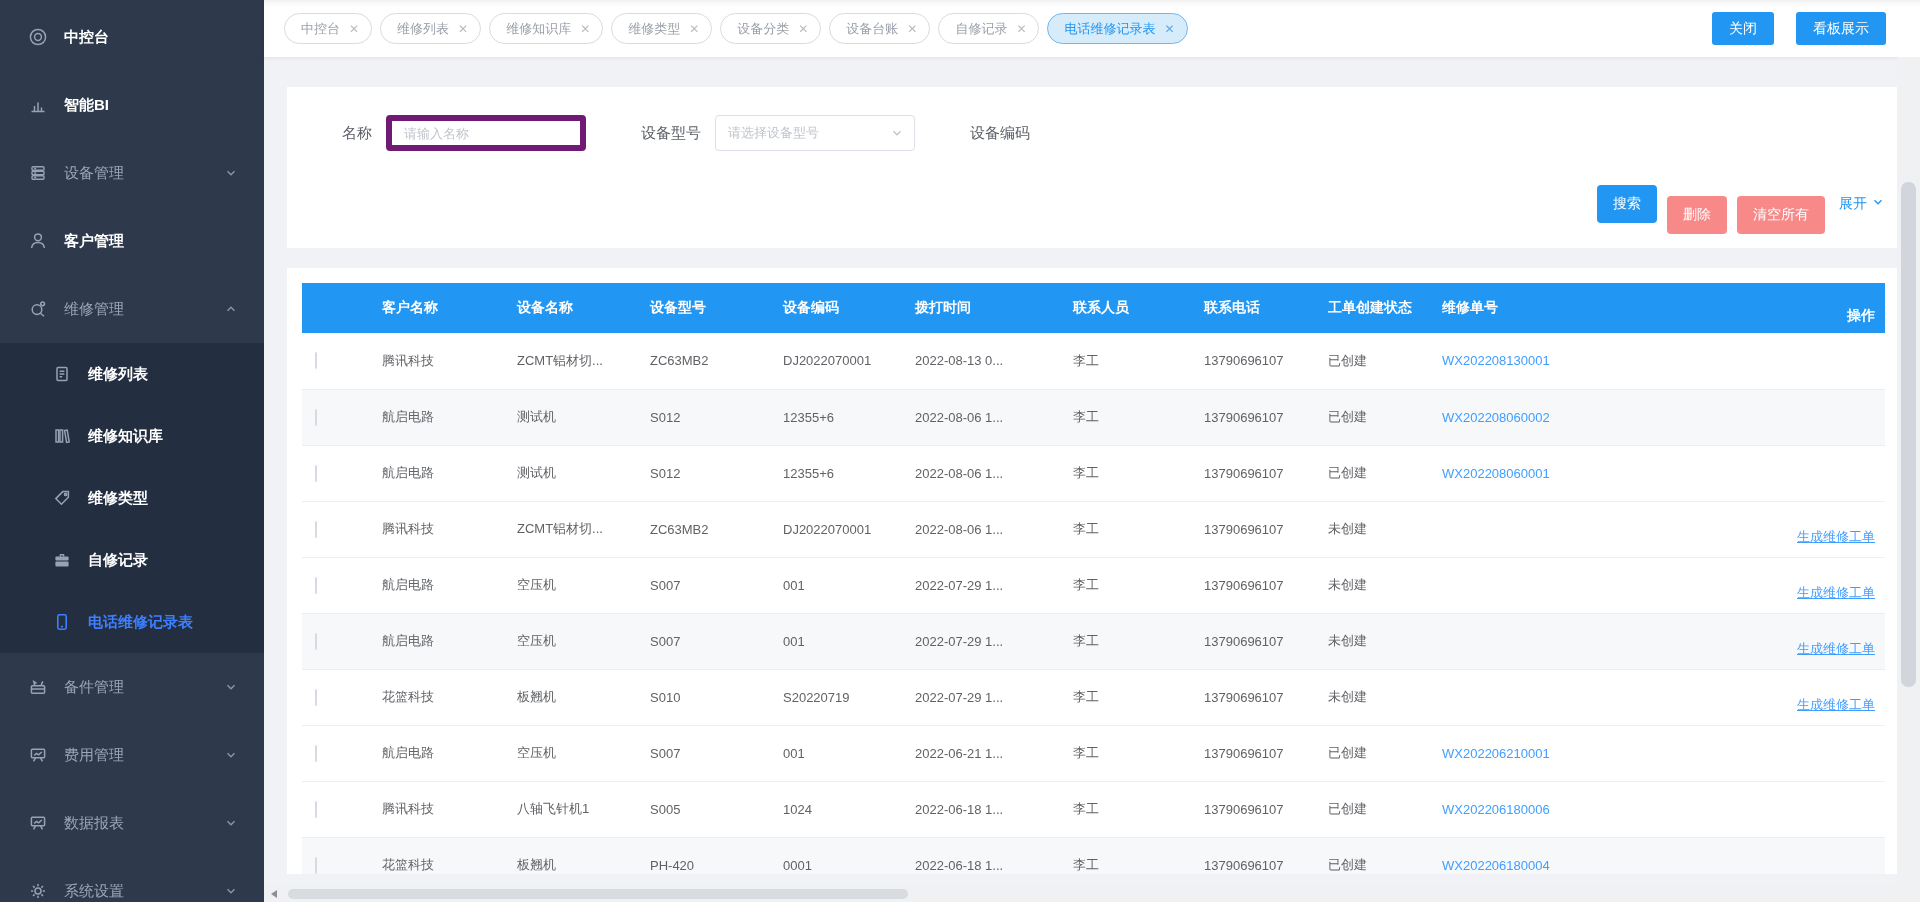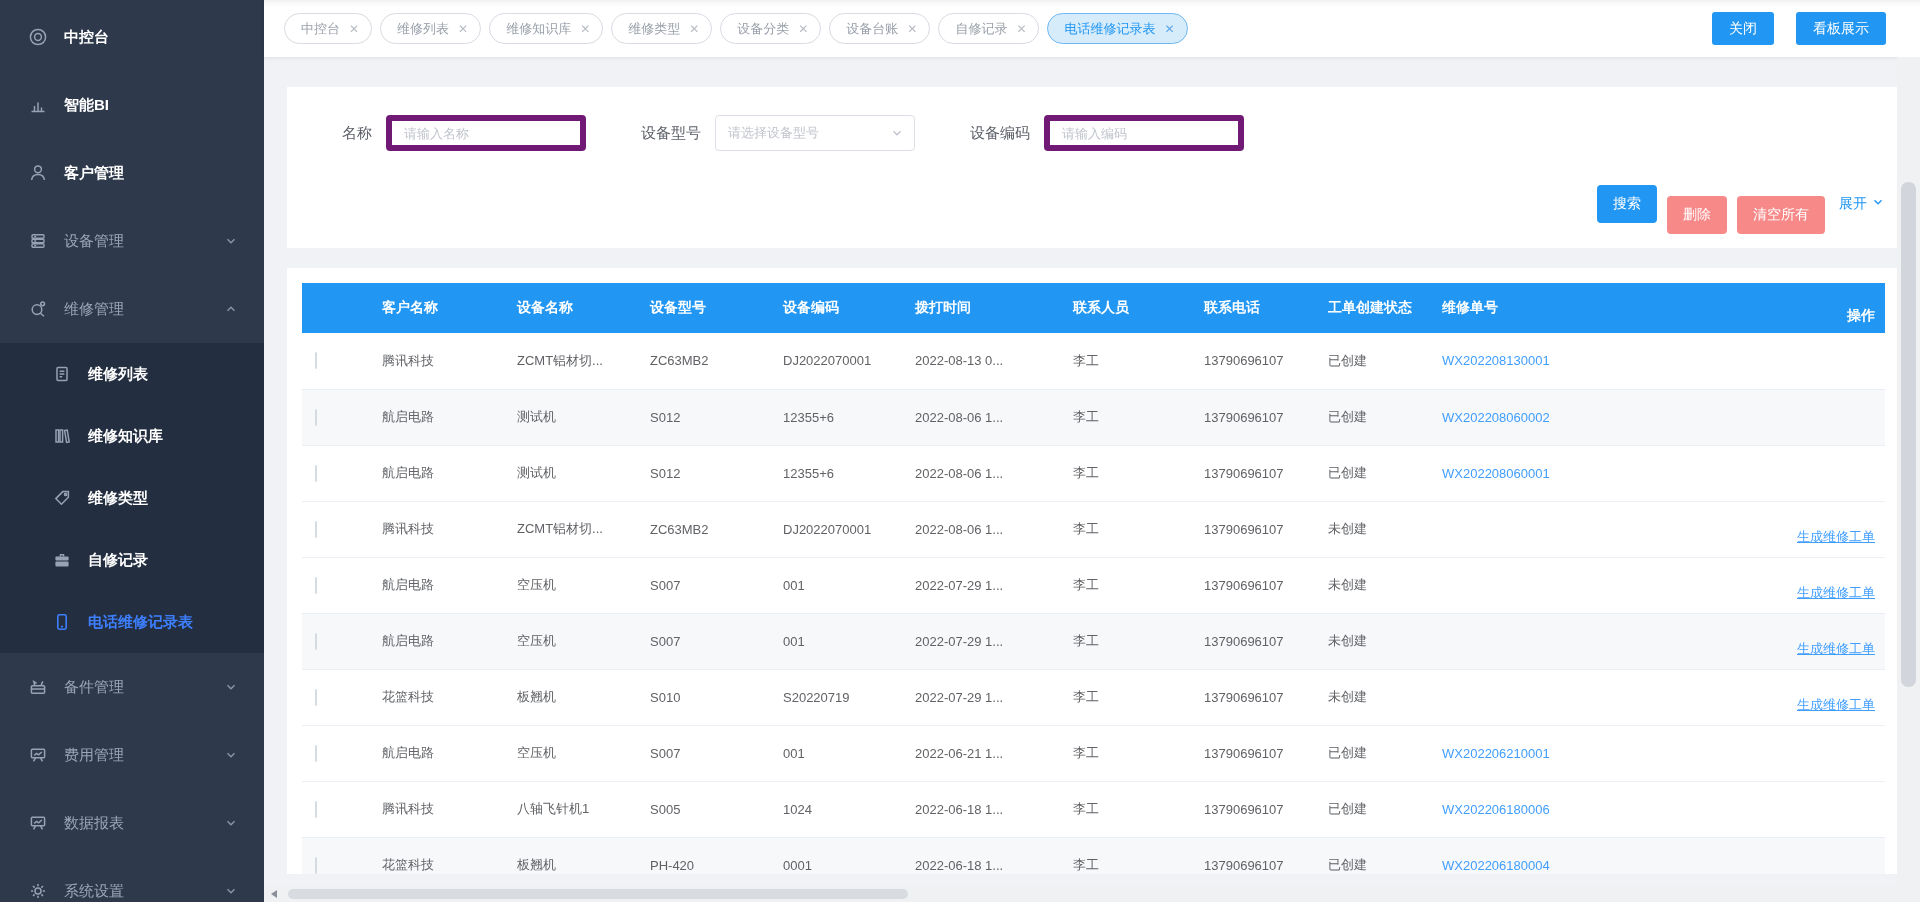--- a/index.html
+++ b/index.html
@@ -107,45 +107,45 @@
         <svg viewBox="0 0 20 20" fill="none" stroke="currentColor" stroke-width="1.5">
             <path d="M3.5 16.5h13"></path>
             <path d="M6.5 16v-5"></path>
             <path d="M10 16V7.5"></path>
             <path d="M13.5 16v-3.5"></path>
           </svg>
       </span>
       <span class="lbl">智能BI</span>
     </div>
 
-    <div class="s-item bright">
-      <span class="mi">
-        <svg viewBox="0 0 20 20" fill="none" stroke="currentColor" stroke-width="1.5">
-            <circle cx="10" cy="6.3" r="3.4"></circle>
-            <path d="M3.6 17c.4-3.4 3-5.4 6.4-5.4s6 2 6.4 5.4"></path>
-          </svg>
-      </span>
-      <span class="lbl">客户管理</span>
-    </div>
-
     <div class="s-item">
       <span class="mi">
         <svg viewBox="0 0 20 20" fill="none" stroke="currentColor" stroke-width="1.4">
             <rect x="4" y="3.8" width="12" height="3.4" rx="1"></rect>
             <rect x="4" y="8.3" width="12" height="3.4" rx="1"></rect>
             <rect x="4" y="12.8" width="12" height="3.4" rx="1"></rect>
             <path d="M6.2 5.5h2M6.2 10h2M6.2 14.5h2"></path>
           </svg>
       </span>
       <span class="lbl">设备管理</span>
       <span class="chev">
         <svg viewBox="0 0 16 16" fill="none" stroke="currentColor" stroke-width="1.6">
             <path d="m4 6 4 4 4-4"></path>
           </svg>
       </span>
+    </div>
+
+    <div class="s-item bright">
+      <span class="mi">
+        <svg viewBox="0 0 20 20" fill="none" stroke="currentColor" stroke-width="1.5">
+            <circle cx="10" cy="6.3" r="3.4"></circle>
+            <path d="M3.6 17c.4-3.4 3-5.4 6.4-5.4s6 2 6.4 5.4"></path>
+          </svg>
+      </span>
+      <span class="lbl">客户管理</span>
     </div>
 
     <div class="s-item">
       <span class="mi">
         <svg viewBox="0 0 20 20" fill="none" stroke="currentColor" stroke-width="1.5">
             <circle cx="9" cy="10.6" r="4.8"></circle>
             <path d="M12.4 14.2 16 17.3"></path>
             <circle cx="14.6" cy="4.8" r="1.9"></circle>
           </svg>
       </span>
@@ -324,21 +324,20 @@
         <span class="ph">请选择设备型号</span>
         <span class="chev">
           <svg viewBox="0 0 16 16" fill="none" stroke="currentColor" stroke-width="1.6">
               <path d="m4 6 4 4 4-4"></path>
             </svg>
         </span>
       </div>
     </div>
     <div class="fgroup">
       <label>设备编码</label>
-      <input class="tinput" type="text" placeholder="请输入编码" style="">
     </div>
   </div>
   <div class="btn-row">
     <button class="btn primary">搜索</button>
     <button class="btn danger">删除</button>
     <button class="btn danger">清空所有</button>
     <span class="expand-link">
       <span>展开</span>
       <span class="chev">
         <svg viewBox="0 0 16 16" fill="none" stroke="currentColor" stroke-width="1.6">

